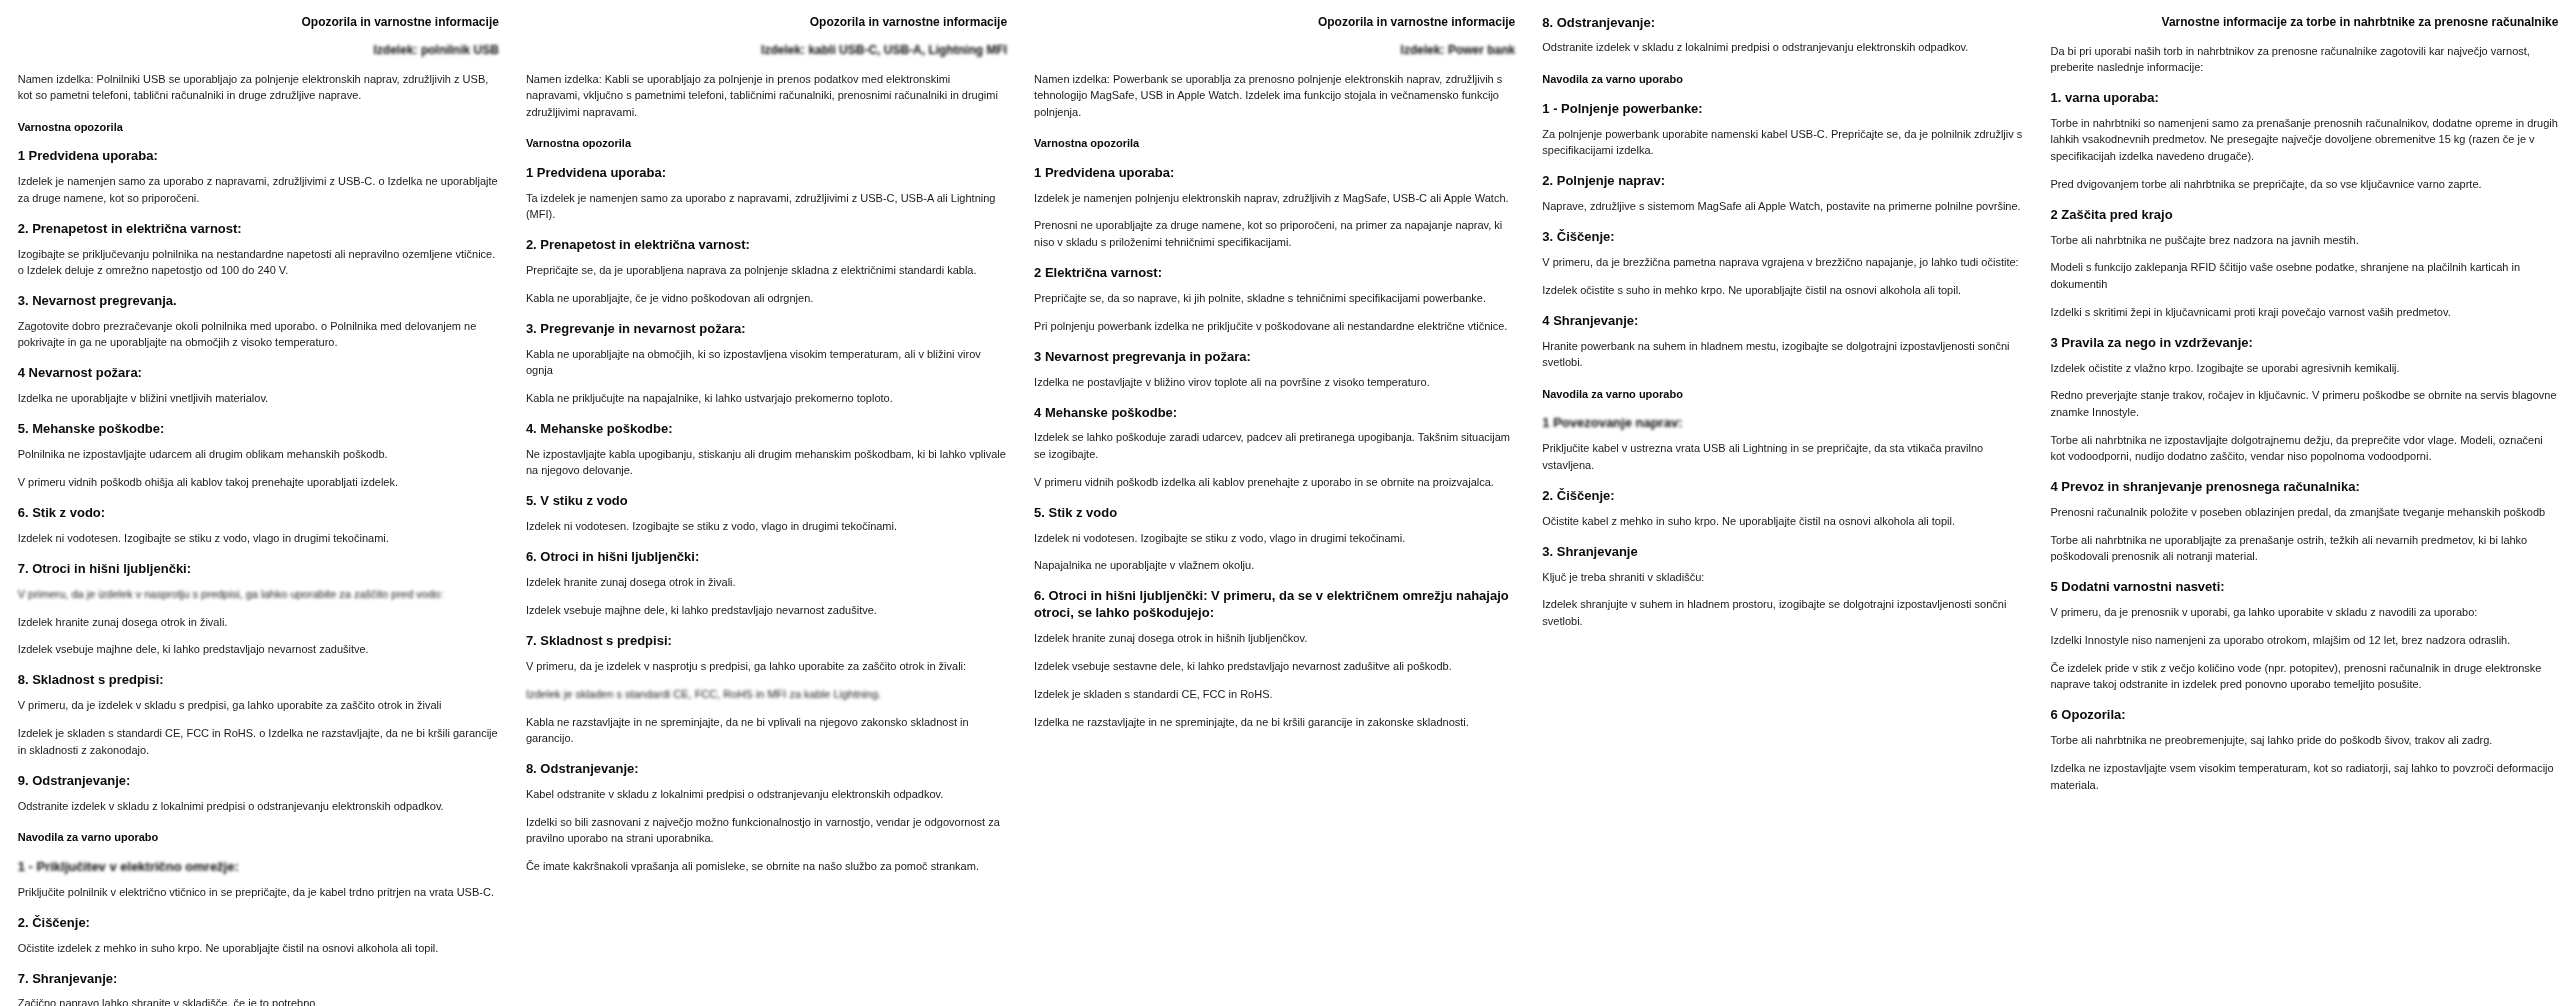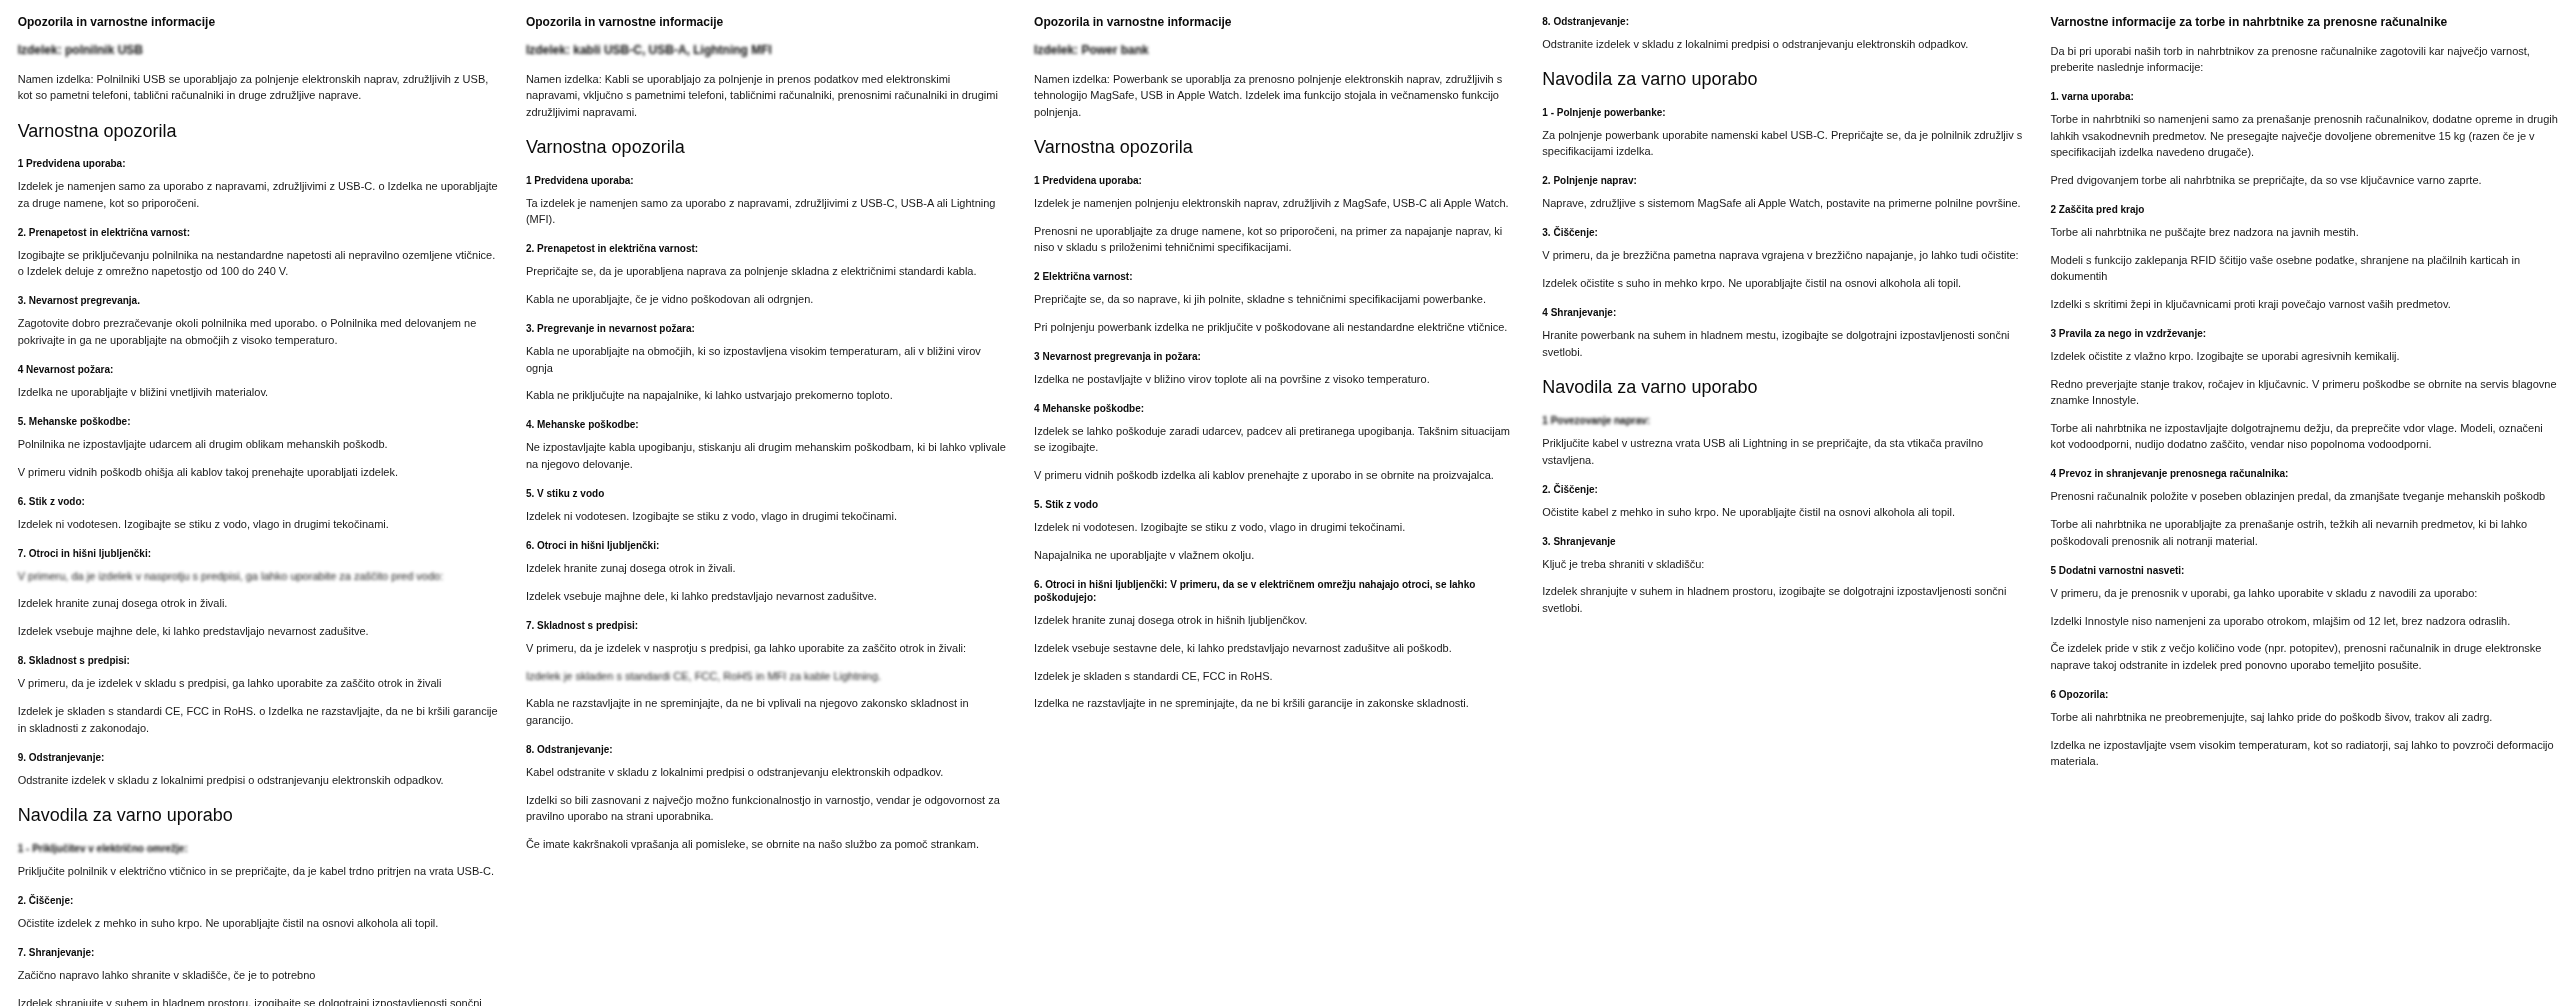--- a/index.html
+++ b/index.html
@@ -24,30 +24,31 @@
     color: #111111;
   }
   .col:last-child { padding-right: 0; }
 
   h2.doc-title {
     font-size: 12px;
     font-weight: bold;
     margin: 0 0 13px 0;
     line-height: 1.25;
     color: #0b0b0b;
+    text-align: right;
   }
   h3.sec {
-    font-size: 18px;
-    font-weight: normal;
+    font-size: 11px;
+    font-weight: bold;
     margin: 16px 0 9.7px 0;
     line-height: 1.3;
     color: #0b0b0b;
   }
   h4.sub {
-    font-size: 10px;
+    font-size: 13px;
     font-weight: bold;
     margin: 14.5px 0 8px 0;
     line-height: 1.3;
     color: #0b0b0b;
   }
   p.para {
     font-size: 11px;
     line-height: 1.5;
     margin: 0 0 11.3px 0;
     color: #1a1a1a;

